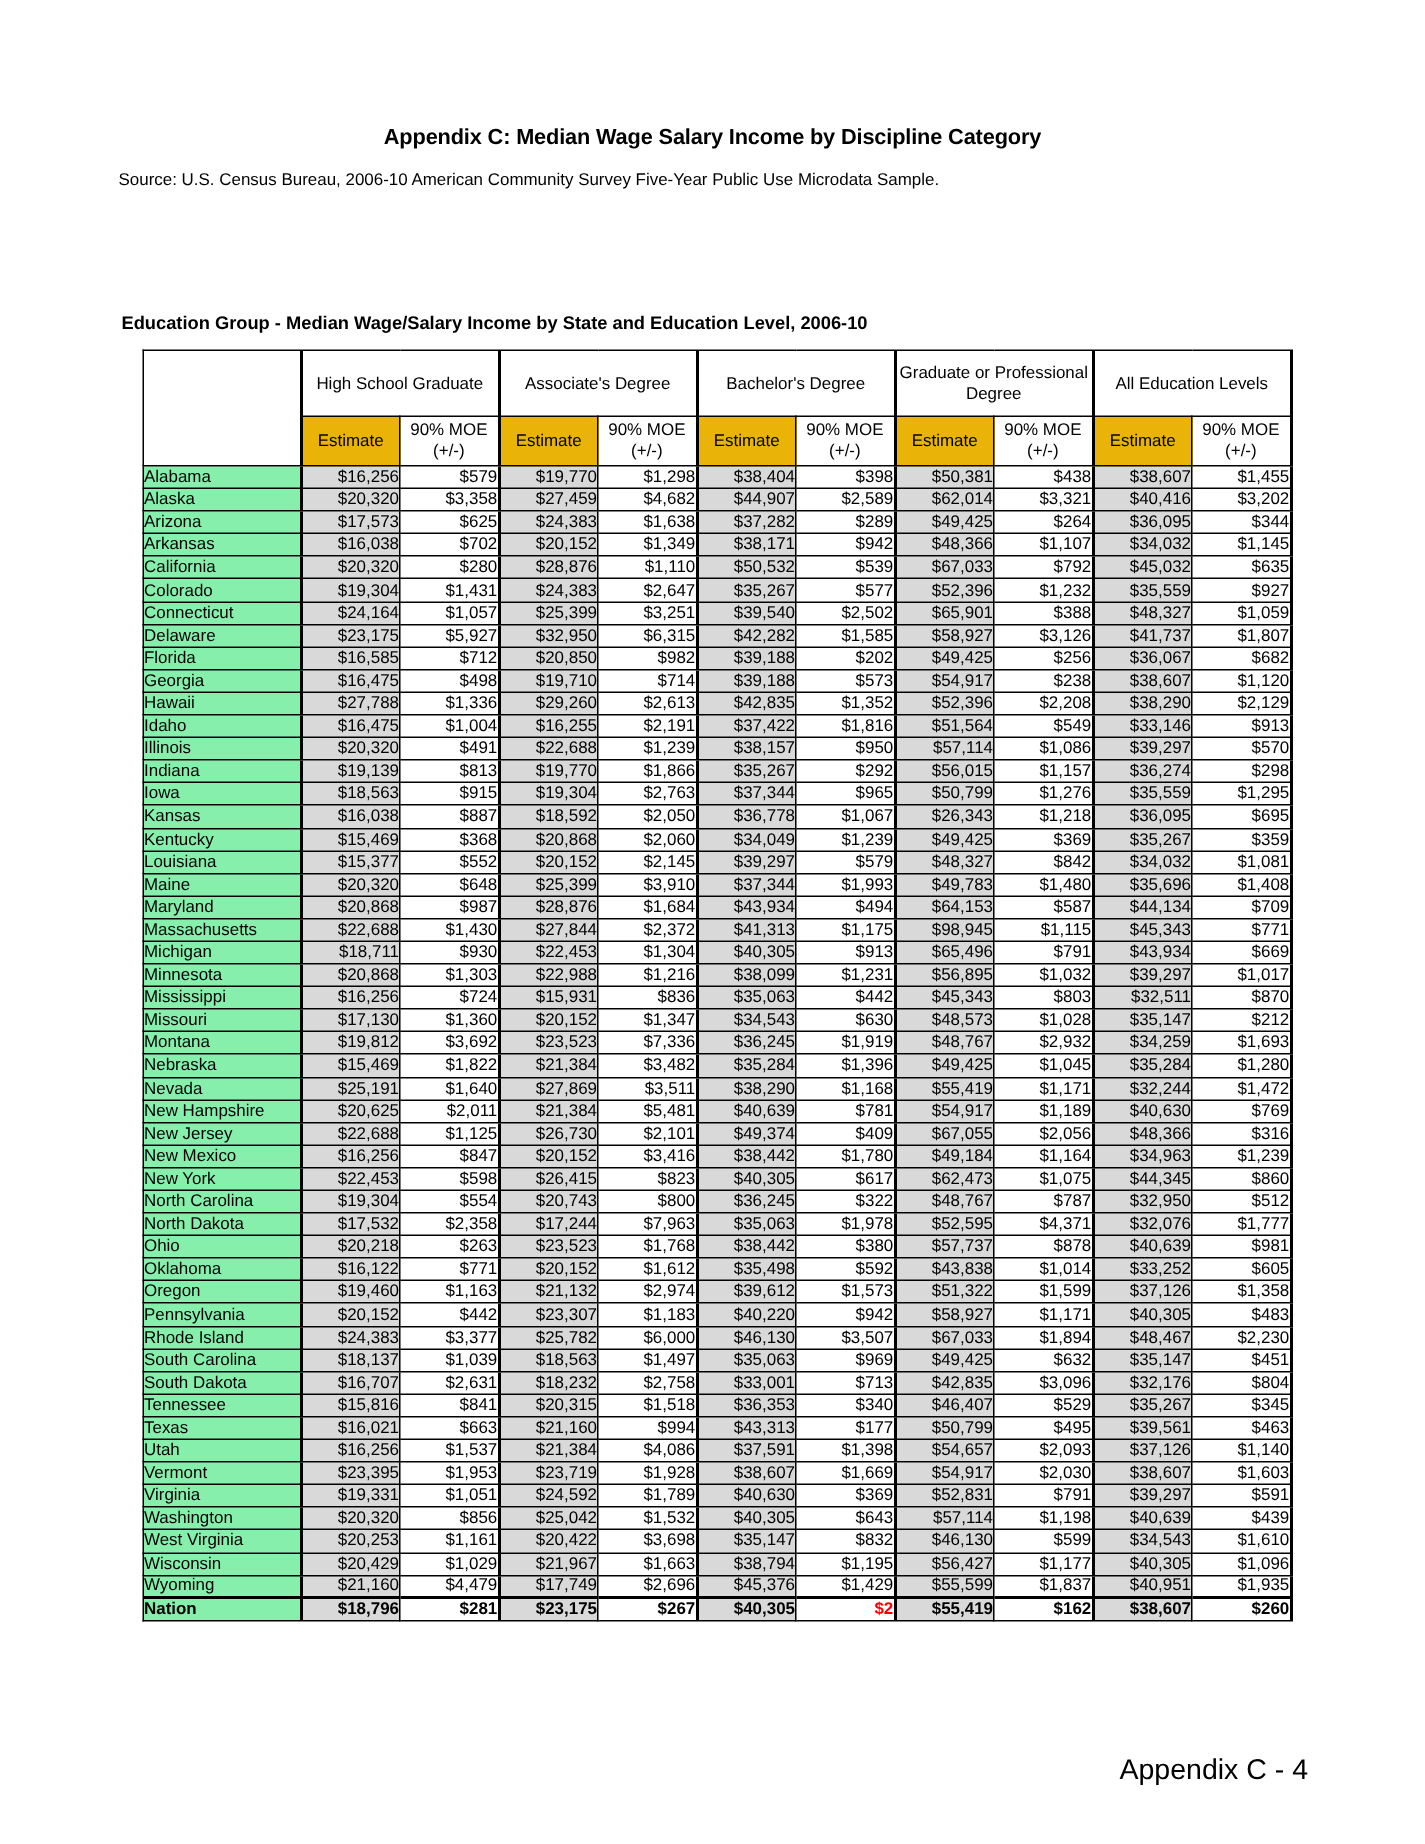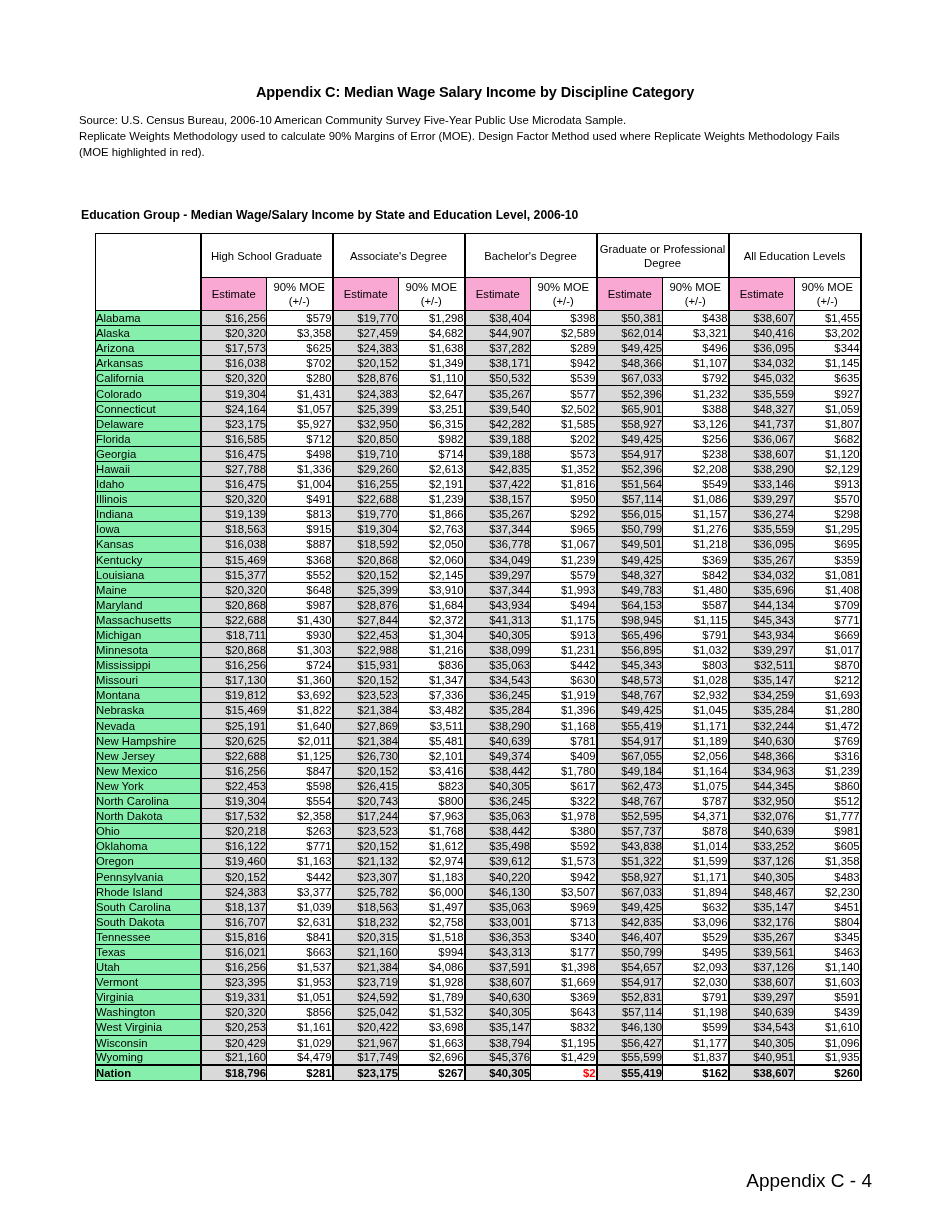--- a/index.html
+++ b/index.html
@@ -71,21 +71,21 @@
     background: #ffffff;
     padding: 0 3px;
   }
   .hdr-sub {
     height: 33px;
     text-align: center;
     font-size: 11.3px;
     line-height: 14px;
     padding: 0 2px;
   }
-  .hdr-sub.shade { background: #f9a8d4; }
+  .hdr-sub.shade { background: #eab308; }
   .cell-state {
     text-align: left;
     padding-left: 3px;
     height: 15.1px;
     background: #86efac;
     white-space: nowrap;
   }
   .cell-num {
     text-align: right;
     padding-right: 4px;
@@ -110,21 +110,20 @@
 </style>
 </head>
 <body>
 
 <div class="page">
 
   <div class="doc-title">Appendix C: Median Wage Salary Income by Discipline Category</div>
 
   <div class="notes">
     <div>Source:  U.S. Census Bureau, 2006-10 American Community Survey Five-Year Public Use Microdata Sample.</div>
-    <div>Replicate Weights Methodology used to calculate 90% Margins of Error (MOE).  Design Factor Method used where Replicate Weights Methodology Fails (MOE highlighted in red).</div>
   </div>
 
   <div class="section-title">Education Group - Median Wage/Salary Income by State and Education Level, 2006-10</div>
 
   <table class="grid">
     <colgroup>
       <col style="width:105px">
       <col style="width:66px">
         <col style="width:66px">
       <col style="width:66px">
@@ -187,21 +186,21 @@
         </tr>
         <tr>
           <td class="cell-state">Arizona</td>
           <td class="cell-num shade bl-thick">$17,573</td>
           <td class="cell-num br-thick">$625</td>
           <td class="cell-num shade">$24,383</td>
           <td class="cell-num br-thick">$1,638</td>
           <td class="cell-num shade">$37,282</td>
           <td class="cell-num br-thick">$289</td>
           <td class="cell-num shade">$49,425</td>
-          <td class="cell-num br-thick">$496</td>
+          <td class="cell-num br-thick">$264</td>
           <td class="cell-num shade">$36,095</td>
           <td class="cell-num br-thick">$344</td>
         </tr>
         <tr>
           <td class="cell-state">Arkansas</td>
           <td class="cell-num shade bl-thick">$16,038</td>
           <td class="cell-num br-thick">$702</td>
           <td class="cell-num shade">$20,152</td>
           <td class="cell-num br-thick">$1,349</td>
           <td class="cell-num shade">$38,171</td>
@@ -355,21 +354,21 @@
           <td class="cell-num br-thick">$1,295</td>
         </tr>
         <tr>
           <td class="cell-state">Kansas</td>
           <td class="cell-num shade bl-thick">$16,038</td>
           <td class="cell-num br-thick">$887</td>
           <td class="cell-num shade">$18,592</td>
           <td class="cell-num br-thick">$2,050</td>
           <td class="cell-num shade">$36,778</td>
           <td class="cell-num br-thick">$1,067</td>
-          <td class="cell-num shade">$49,501</td>
+          <td class="cell-num shade">$26,343</td>
           <td class="cell-num br-thick">$1,218</td>
           <td class="cell-num shade">$36,095</td>
           <td class="cell-num br-thick">$695</td>
         </tr>
         <tr>
           <td class="cell-state">Kentucky</td>
           <td class="cell-num shade bl-thick">$15,469</td>
           <td class="cell-num br-thick">$368</td>
           <td class="cell-num shade">$20,868</td>
           <td class="cell-num br-thick">$2,060</td>

